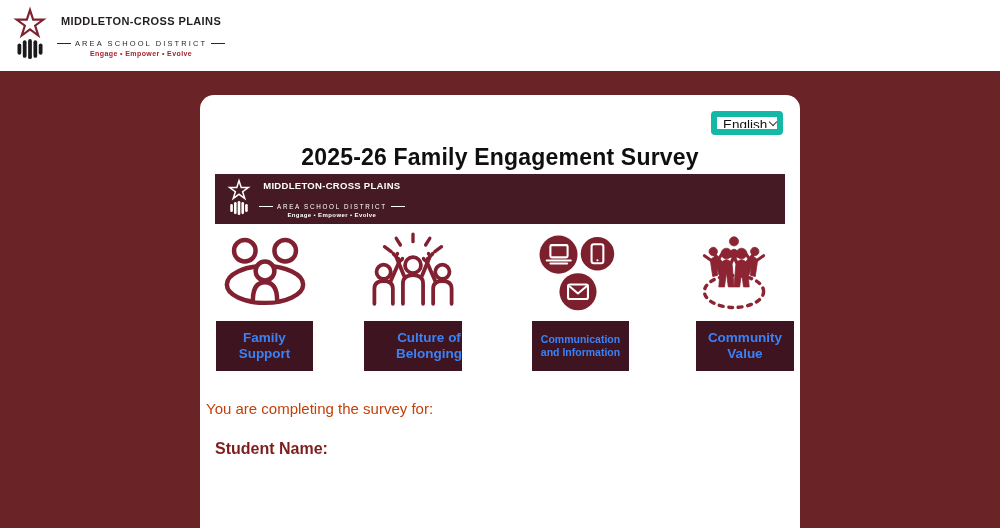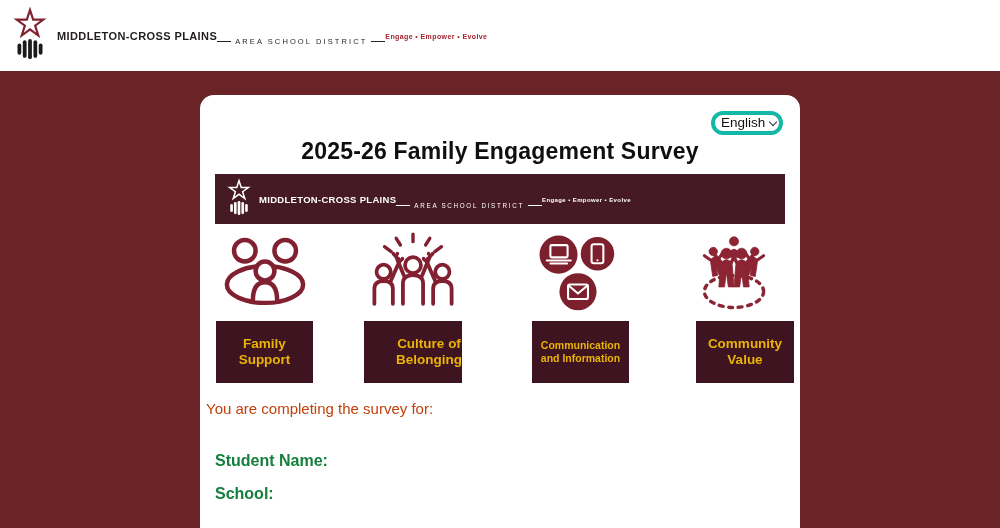--- a/index.html
+++ b/index.html
@@ -2,51 +2,51 @@
 <html><head>
 <meta charset="utf-8">
 <style>
   * { margin:0; padding:0; box-sizing:border-box; }
   html,body { width:1000px; height:528px; overflow:hidden; }
   body { font-family:"Liberation Sans", sans-serif; background:#6a2327; position:relative; }
 
   
   .site-header { position:absolute; left:0; top:0; width:1000px; height:71px; background:#ffffff; display:flex; align-items:center; padding-left:10px; gap:7px; }
 
-  .logo-text { display:flex; flex-direction:row; align-items:center; }
+  .logo-text { display:flex; flex-direction:column; align-items:center; }
   .logo-l1 { font-weight:bold; font-size:11px; letter-spacing:.4px; color:#221e1f; white-space:nowrap; }
   .logo-l2 { font-size:7.5px; letter-spacing:2.1px; color:#2a2627; display:flex; align-items:center; gap:4px; margin-top:12px; white-space:nowrap; }
   .logo-l2::before, .logo-l2::after { content:""; display:block; width:14px; height:0; border-top:1.5px solid #2a2627; }
   .logo-l3 { font-size:7px; font-weight:bold; letter-spacing:.4px; color:#a3242f; margin-top:2px; white-space:nowrap; }
 
   
   .banner-logo { display:flex; align-items:center; gap:6px; padding-left:10px; height:100%; }
   .banner-logo .logo-l1 { color:#ffffff; font-size:9.5px; letter-spacing:.3px; }
   .banner-logo .logo-l2 { color:#ffffff; font-size:6.3px; letter-spacing:1.7px; }
   .banner-logo .logo-l2::before, .banner-logo .logo-l2::after { border-top:1px solid #ffffff; }
   .banner-logo .logo-l3 { color:#ffffff; font-size:6px; }
 
   
   .card { position:absolute; left:200px; top:95px; width:600px; height:440px; background:#ffffff; border-radius:14px 14px 0 0; }
 
   .lang-wrap { position:absolute; top:16px; right:17px; width:72px; height:24px; }
-  .lang-select { width:72px; height:24px; border:4px solid #14b8a6; border-radius:12px; background:#ffffff; font-family:"Liberation Sans",sans-serif; font-size:13.5px; color:#111; padding:0 8px 1px 6px; -webkit-appearance:none; appearance:none; }
+  .lang-select { width:72px; height:24px; border:6px solid #14b8a6; border-radius:4px; background:#ffffff; font-family:"Liberation Sans",sans-serif; font-size:13.5px; color:#111; padding:0 8px 1px 6px; -webkit-appearance:none; appearance:none; }
   .lang-chev { position:absolute; right:7px; top:8px; width:6px; height:6px; border-right:1.6px solid #333; border-bottom:1.6px solid #333; transform:rotate(45deg); pointer-events:none; }
 
-  .survey-title { position:absolute; top:43px; left:0; width:600px; text-align:center; font-size:23px; font-weight:bold; color:#0f0f0f; letter-spacing:.2px; }
+  .survey-title { position:absolute; top:49px; left:0; width:600px; text-align:center; font-size:23px; font-weight:bold; color:#0f0f0f; letter-spacing:.2px; }
 
   .banner { position:absolute; left:15px; top:79px; width:570px; height:50px; background:#451a25; }
 
   .icon-slot { position:absolute; display:flex; align-items:flex-end; justify-content:center; }
-  .pillar-box { position:absolute; top:226px; height:62px; background:#3d1420; color:#eab308; font-weight:bold; display:flex; align-items:center; justify-content:center; text-align:center; font-size:13.5px; line-height:1.22; padding:2px 4px; }
+  .pillar-box { position:absolute; top:226px; height:50px; background:#3d1420; color:#3b82f6; font-weight:bold; display:flex; align-items:center; justify-content:center; text-align:center; font-size:13.5px; line-height:1.22; padding:2px 4px; }
   .pillar-box.small-text { font-size:10.5px; line-height:1.25; }
 
   .intro-line { position:absolute; left:6px; top:305px; font-size:15px; color:#c2410c; }
   .fields { position:absolute; left:15px; top:343px; }
-  .field-line { font-size:16px; font-weight:bold; color:#15803d; line-height:21px;margin-top:12px; }
+  .field-line { font-size:16px; font-weight:bold; color:#7f1d1d; line-height:21px; }
   .field-line:first-child { margin-bottom:6px; }
 </style>
 </head>
 <body>
 
 <header class="site-header">
   <span>
     <svg width="40" height="58" viewBox="0 0 64 92">
       <g transform="translate(32,30)">
         <path d="M0,-28 L6.3,-8.65 L26.6,-8.65 L10.2,3.3 L16.5,22.7 L0,10.7 L-16.5,22.7 L-10.2,3.3 L-26.6,-8.65 L-6.3,-8.65 Z" fill="#7e2230"></path>
@@ -194,16 +194,15 @@
   </div>
 
   <div class="pillar-box" style="left:16px; width:97px;">Family Support</div>
   <div class="pillar-box" style="left:164px; width:98px;padding-left:36px;">Culture of Belonging</div>
   <div class="pillar-box small-text" style="left:332px; width:97px;">Communication and Information</div>
   <div class="pillar-box" style="left:496px; width:98px;">Community Value</div>
 
   <p class="intro-line">You are completing the survey for:</p>
   <div class="fields">
     <div class="field-line">Student Name:</div>
-    <div class="field-line">School:</div>
   </div>
 
 </main>
 
 </body></html>

